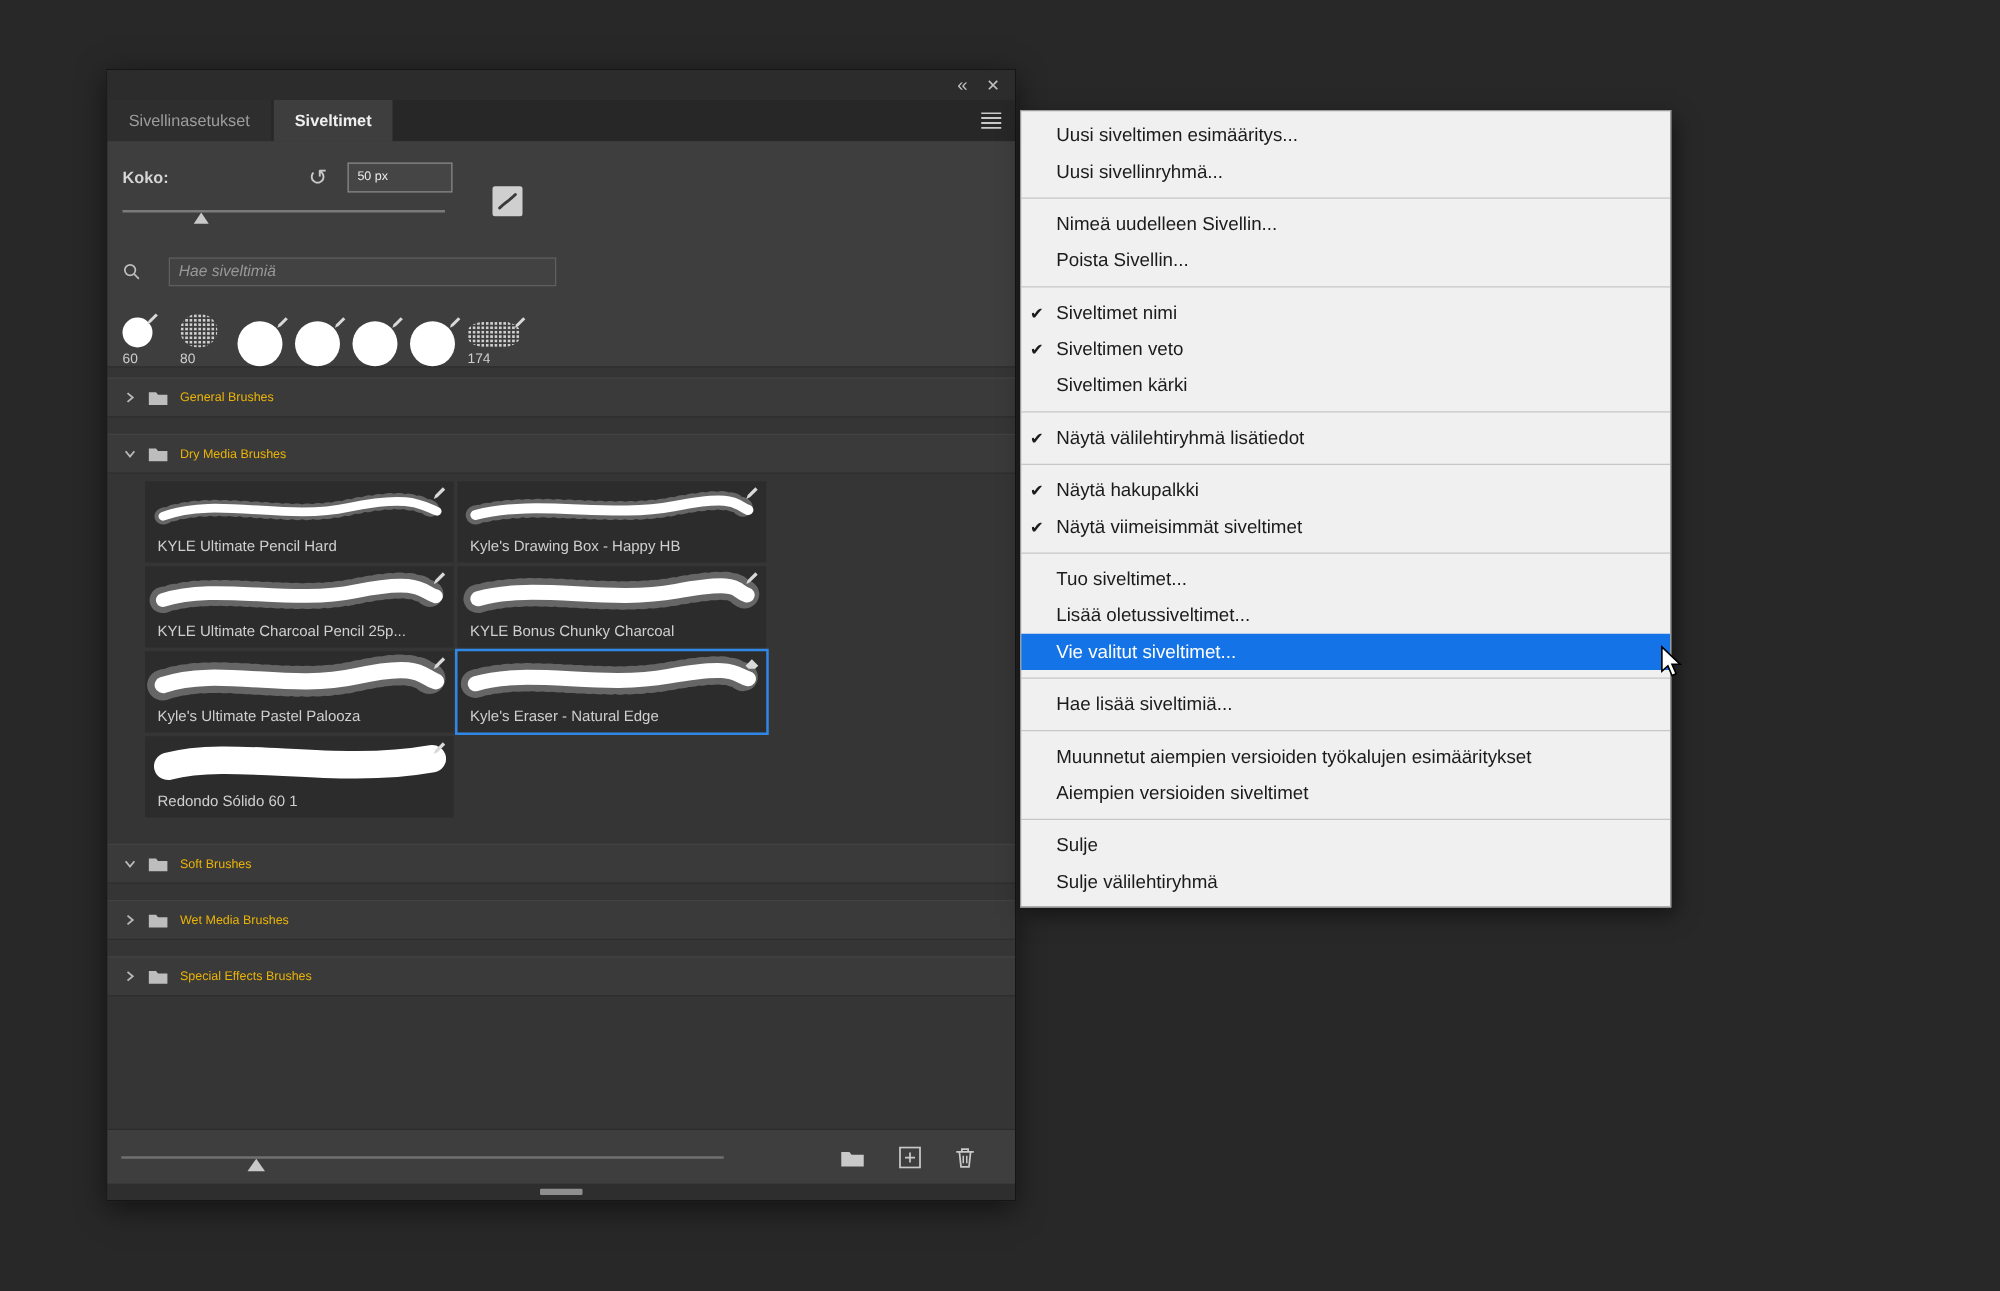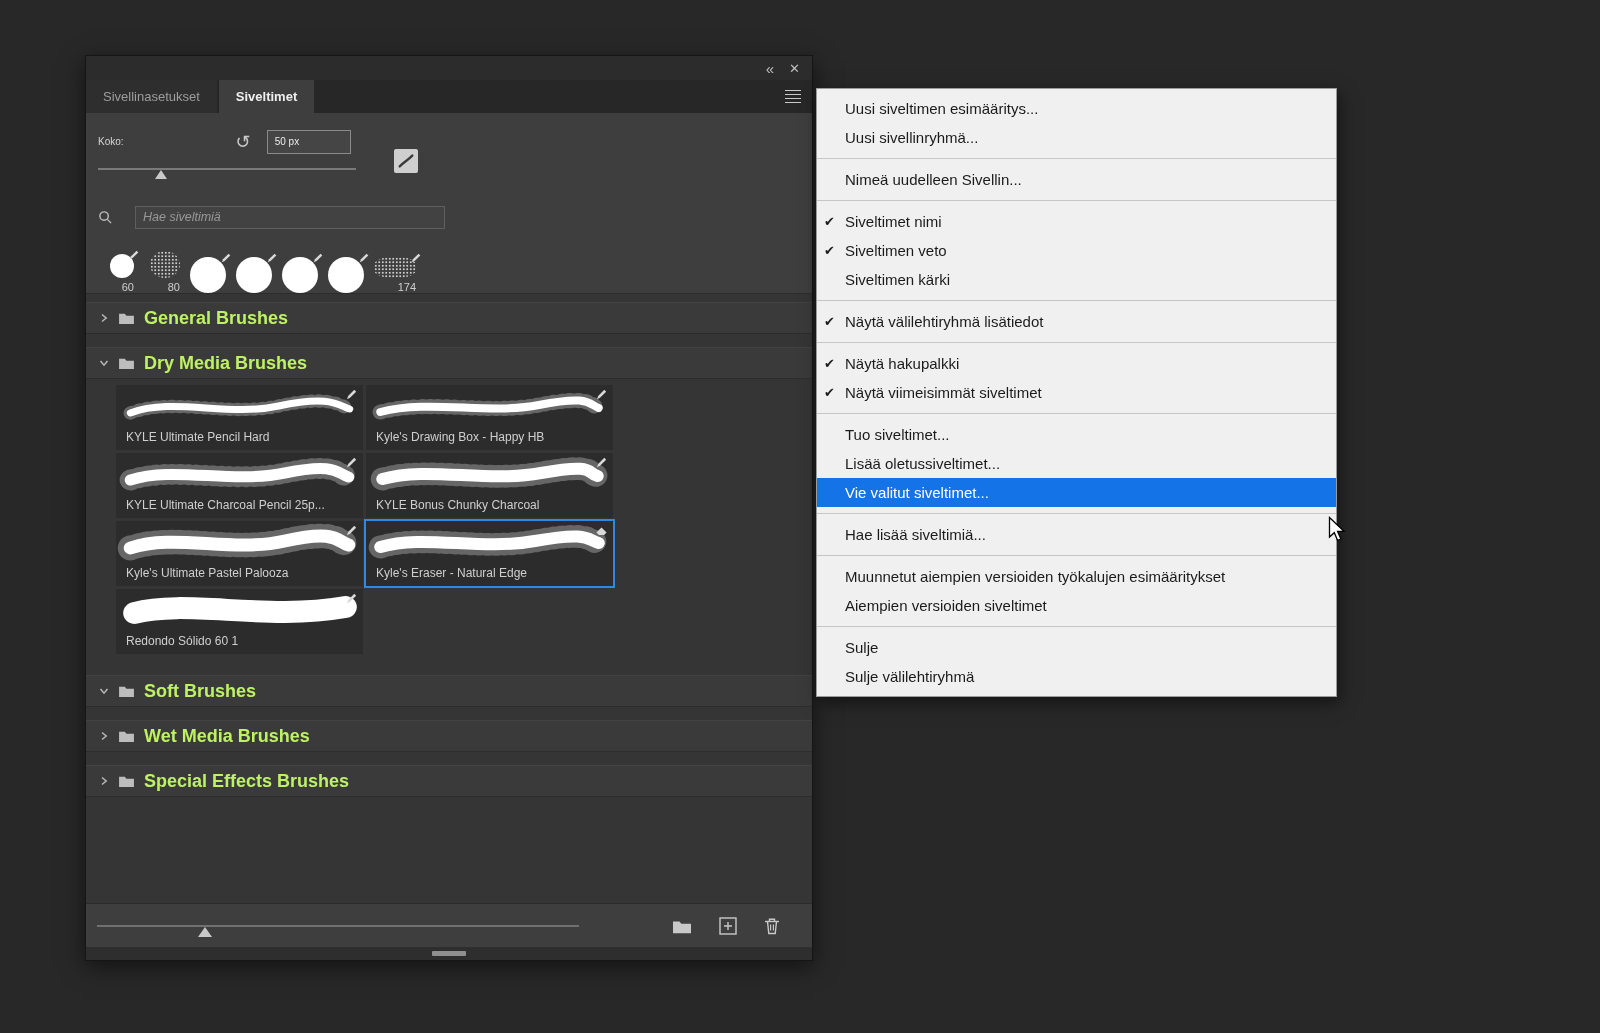--- a/index.html
+++ b/index.html
@@ -35,21 +35,21 @@
   }
   .tab.active{background:#3e3e3e; color:#efefef; font-weight:bold;}
   .flyout-btn{
     margin-left:auto; align-self:center; margin-right:11px;
     width:16px; height:13px;
     background:repeating-linear-gradient(#c9c9c9 0 1.5px, transparent 1.5px 4px);
   }
 
   .controls{background:#3e3e3e; height:180px; flex:0 0 auto; padding:14px 12px 0; position:relative;}
   .size-row{display:flex; align-items:center; height:29px;}
-  .lbl{color:#d6d6d6; font-size:10px;}
+  .lbl{color:#d6d6d6; font-size:13px;font-weight:bold;}
   .reset{margin-left:112px; color:#c9c9c9; font-size:18px; line-height:1;}
   .size-input{
     margin-left:16px; width:84px; height:24px;
     background:#454545; border:1px solid #8a8a8a; color:#ececec;
     font-size:10px; padding:0 7px; font-family:inherit;
   }
   .stroke-icon{
     position:absolute; left:308px; top:36px; width:24px; height:24px;
     background:#cfcfcf; border-radius:2px; display:flex; align-items:center; justify-content:center;
   }
@@ -66,21 +66,21 @@
   .search{margin-top:19px; display:flex; align-items:center; gap:22px; height:24px;}
   .search svg{width:15px; height:15px; display:block;}
   .search-input{
     width:310px; height:23px; background:#424242;
     border:1px solid #5f5f5f; color:#dddddd; font-size:12.5px;
     padding:0 7px; font-family:inherit;
   }
   .search-input::placeholder{font-style:italic; color:#989898;}
 
   .recents{display:flex; align-items:flex-end; gap:10px; margin-top:12px; height:52px;}
-  .r-cell{display:flex; flex-direction:column; align-items:flex-end; min-width:36px; position:relative;}
+  .r-cell{display:flex; flex-direction:column; align-items:flex-start; min-width:36px; position:relative;}
   .r-thumb{position:relative;}
   .round-small{width:24px; height:24px; border-radius:50%; background:#ffffff;}
   .round-large{width:36px; height:36px; border-radius:50%; background:#ffffff;}
   .speckle{
     width:30px; height:27px; border-radius:50%;
     background-image:radial-gradient(#cfcfcf 1px, transparent 1.3px);
     background-size:3.5px 3.5px;
   }
   .speckle-wide{
     width:42px; height:21px; border-radius:40%;
@@ -95,21 +95,21 @@
   .group{margin-bottom:13px;}
   .group-header{
     height:32px; display:flex; align-items:center; gap:9px; padding-left:13px;
     background:#3a3a3a; border-top:1px solid #424242; border-bottom:1px solid #2d2d2d;
   }
   .chev{width:10px; height:10px; display:flex;}
   .chev svg{width:10px; height:10px; display:block;}
   .chev.open svg{transform:rotate(90deg);}
   .folder{display:flex;}
   .folder svg{width:17px; height:13px; display:block;}
-  .g-label{font-size:18px; color:#bef264;font-weight:bold;}
+  .g-label{font-size:10px; color:#eab308;}
 
   .grid{display:flex; flex-wrap:wrap; gap:3px; padding:6px 0 8px 30px;}
   .cell{width:247px; background:#2c2c2c; position:relative;}
   .cell.selected{outline:2px solid var(--sel);}
   .cthumb{height:42px; position:relative;}
   .stroke-svg{width:100%; height:42px; display:block;}
   .badge{position:absolute; top:3px; right:5px; width:13px; height:13px;}
   .badge svg{width:13px; height:13px; display:block;}
   .cell-label{
     height:23px; line-height:21px; font-size:12px; color:#cfcfcf;
@@ -473,20 +473,24 @@
     </div>
     <div class="menu-item">
       <span class="check"></span>
       <span class="mi-label">Uusi sivellinryhmä...</span>
     </div>
     <div class="menu-sep"></div>
     <div class="menu-item">
       <span class="check"></span>
       <span class="mi-label">Nimeä uudelleen Sivellin...</span>
     </div>
+    <div class="menu-item">
+      <span class="check"></span>
+      <span class="mi-label">Poista Sivellin...</span>
+    </div>
     <div class="menu-sep"></div>
     <div class="menu-item">
       <span class="check">✔</span>
       <span class="mi-label">Siveltimet nimi</span>
     </div>
     <div class="menu-item">
       <span class="check">✔</span>
       <span class="mi-label">Siveltimen veto</span>
     </div>
     <div class="menu-item">

